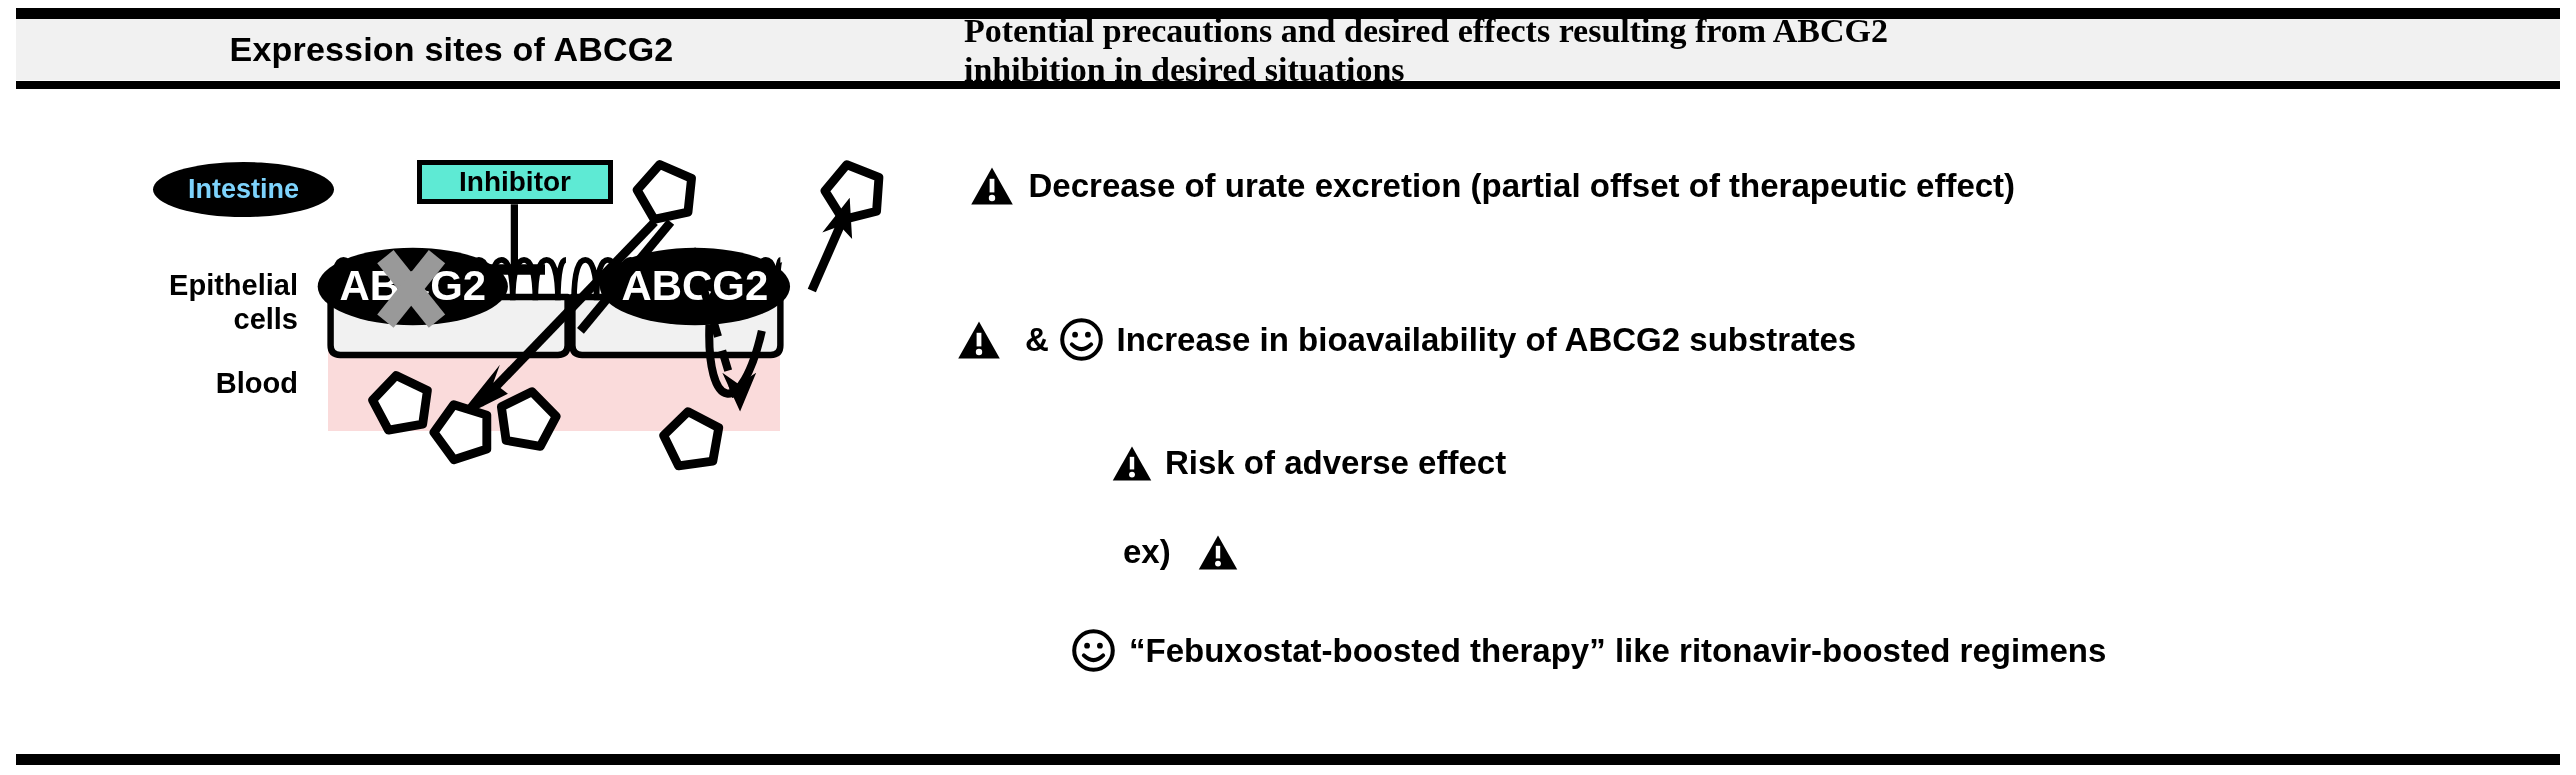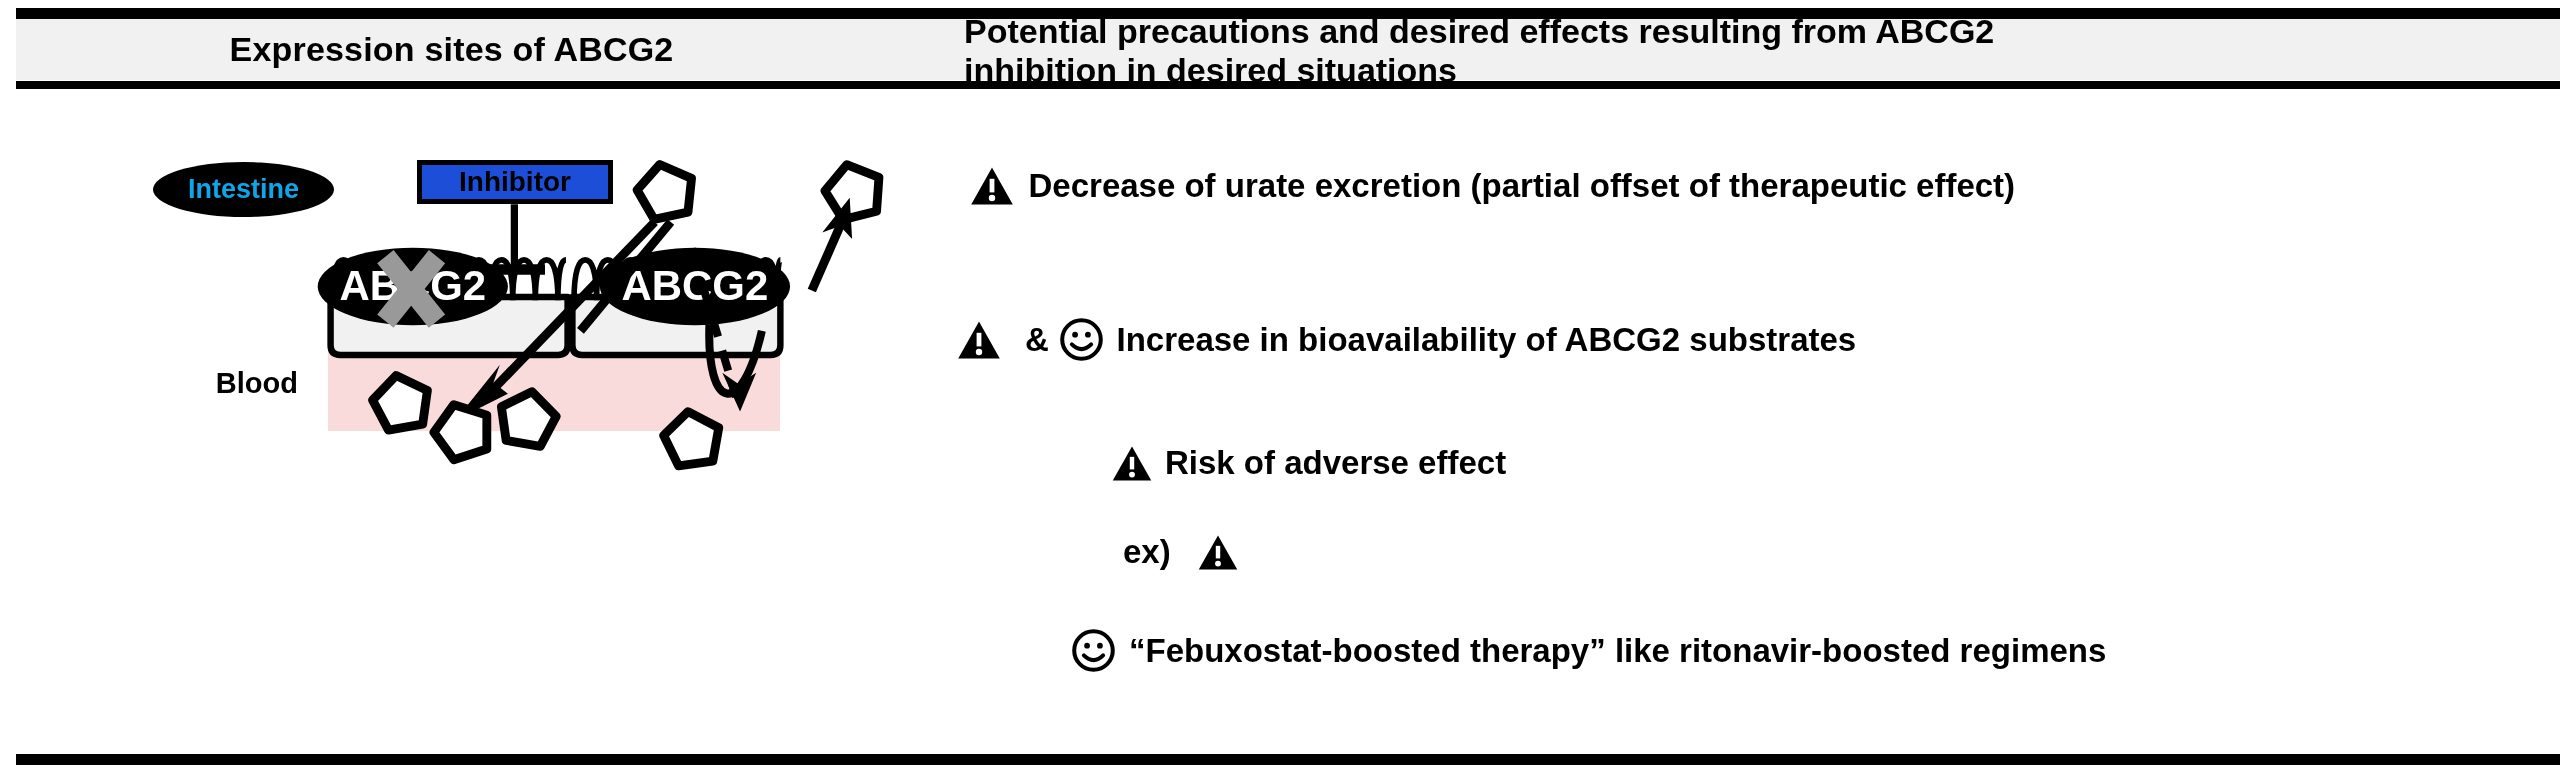--- a/index.html
+++ b/index.html
@@ -12,35 +12,35 @@
   .rule-top{top:8px;height:11.3px;}
   .rule-mid{top:81px;height:8px;}
   .rule-bottom{top:754px;height:11.3px;}
 
   
   .header-band{position:absolute;left:16px;top:19.4px;width:2544px;height:61px;background:#f1f1f1;}
   .hdr-left{position:absolute;left:16px;top:19.4px;width:871px;height:61px;
             display:flex;align-items:center;justify-content:center;}
   .hdr-left span{font-size:34px;font-weight:bold;letter-spacing:0.2px;}
   .hdr-right{position:absolute;left:964px;top:18px;width:1452px;height:65px;
-             display:flex;flex-direction:column;justify-content:center;}
+             display:flex;flex-direction:column;justify-content:center;font-family:Liberation Serif, serif;}
   .hdr-right span{font-size:34px;font-weight:bold;line-height:1.12;display:block;}
 
   
   #diagram{position:absolute;left:16px;top:89px;width:871px;height:665px;}
 
   
   .intestine{position:absolute;left:137px;top:73px;width:181px;height:55px;
              background:#000;border-radius:50%;
              display:flex;align-items:center;justify-content:center;}
-  .intestine span{color:#0ea5e9;font-size:27px;font-weight:bold;}
+  .intestine span{color:#7dd3fc;font-size:27px;font-weight:bold;}
 
   
   .inhibitor{position:absolute;left:401px;top:71px;width:196px;height:44px;
-             background:#1d4ed8;border:5.6px solid #000;
+             background:#5eead4;border:5.6px solid #000;
              display:flex;align-items:center;justify-content:center;box-sizing:border-box;}
   .inhibitor span{font-size:28px;font-weight:bold;}
 
   
   .lbl-epithelial{position:absolute;left:48px;top:179px;width:234px;text-align:right;
                   font-size:29px;font-weight:bold;line-height:1.18;}
   .lbl-blood{position:absolute;left:48px;top:278px;width:234px;text-align:right;
              font-size:29px;font-weight:bold;}
 
   
@@ -97,20 +97,24 @@
     <div class="blood-zone"></div>
 
     <div class="intestine">
       <span>Intestine</span>
     </div>
 
     <div class="inhibitor">
       <span>Inhibitor</span>
     </div>
 
+    <div class="lbl-epithelial">
+      <div>Epithelial</div>
+      <div>cells</div>
+    </div>
     <div class="lbl-blood">Blood</div>
 
     <svg id="cell-svg" viewBox="0 0 1080 825">
 
       <g stroke="#000" stroke-width="9" fill="none">
         <line x1="618" y1="143" x2="618" y2="222"></line>
         <line x1="580" y1="224" x2="656" y2="224" stroke-width="13"></line>
       </g>
 
       <path d="M 390 258

